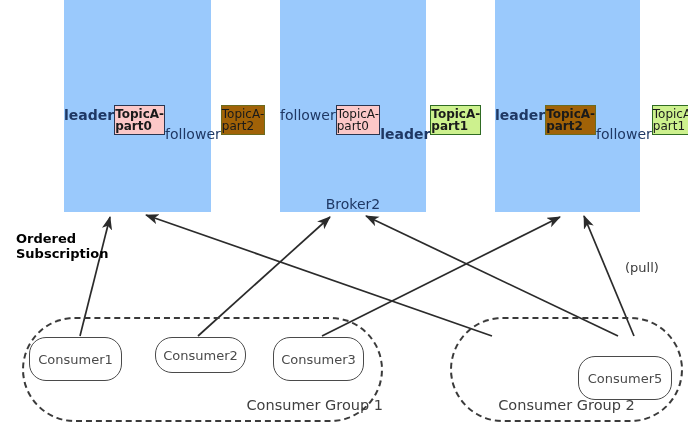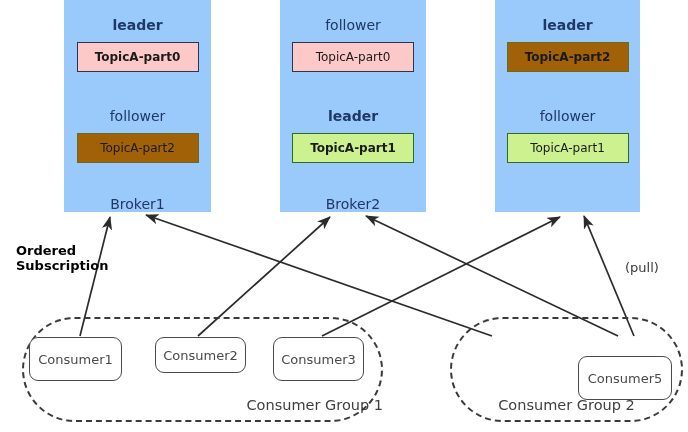--- a/index.html
+++ b/index.html
@@ -15,21 +15,21 @@
     font-family: "DejaVu Sans", "Liberation Sans", sans-serif;
     overflow: hidden;
   }
 
   
   .broker {
     position: absolute;
     box-sizing: border-box;
     background: #9AC9FC;
     display: flex;
-    flex-direction: column;
+    flex-direction: row;
     align-items: center;
   }
   .role {
     color: #1F3864;
     font-size: 14px;
     line-height: 1;
     text-align: center;
     width: 100%;
   }
   .role.lead { font-weight: bold; }
@@ -74,21 +74,21 @@
     font-size: 14.5px;
     line-height: 1;
     white-space: nowrap;
   }
 
   
   .consumer {
     position: absolute;
     box-sizing: border-box;
     border: 1.6px solid #4a4a4a;
-    border-radius: 9px;
+    border-radius: 17px;
     background: #ffffff;
     display: flex;
     align-items: center;
     justify-content: center;
     color: #4a4a4a;
     font-size: 13px;
     line-height: 1;
     white-space: nowrap;
   }
 
@@ -96,21 +96,20 @@
   .annot {
     position: absolute;
     color: #000000;
     line-height: 1.15;
     white-space: pre-line;
   }
   .annot.bold {
     font-weight: bold;
     font-size: 13px;
     text-align: left;
-    margin-top: 12px;
   }
   .annot.plain {
     font-size: 13px;
     color: #3a3a3a;
   }
 
   
   #arrows {
     position: absolute;
     left: 0;
@@ -149,21 +148,20 @@
     <line x1="618" y1="336" x2="366" y2="216" stroke="#2b2b2b" stroke-width="1.7" marker-end="url(#ah)"></line>
 
     <line x1="634" y1="336" x2="584" y2="216" stroke="#2b2b2b" stroke-width="1.7" marker-end="url(#ah)"></line>
   </svg>
 
   <div class="broker" style="left:64px; top:0px; width:147px; height:212px; padding-top:18px;">
     <div class="role lead">leader</div>
     <div class="part pink strong" style="margin-top:10px;">TopicA-part0</div>
     <div class="role" style="margin-top:37px;">follower</div>
     <div class="part yellow" style="margin-top:10px;">TopicA-part2</div>
-    <div class="broker-name">Broker1</div>
   </div>
 
   <div class="broker" style="left:280px; top:0px; width:146px; height:212px; padding-top:18px;">
     <div class="role">follower</div>
     <div class="part pink" style="margin-top:10px;">TopicA-part0</div>
     <div class="role lead" style="margin-top:37px;">leader</div>
     <div class="part green strong" style="margin-top:10px;">TopicA-part1</div>
     <div class="broker-name">Broker2</div>
   </div>
 

